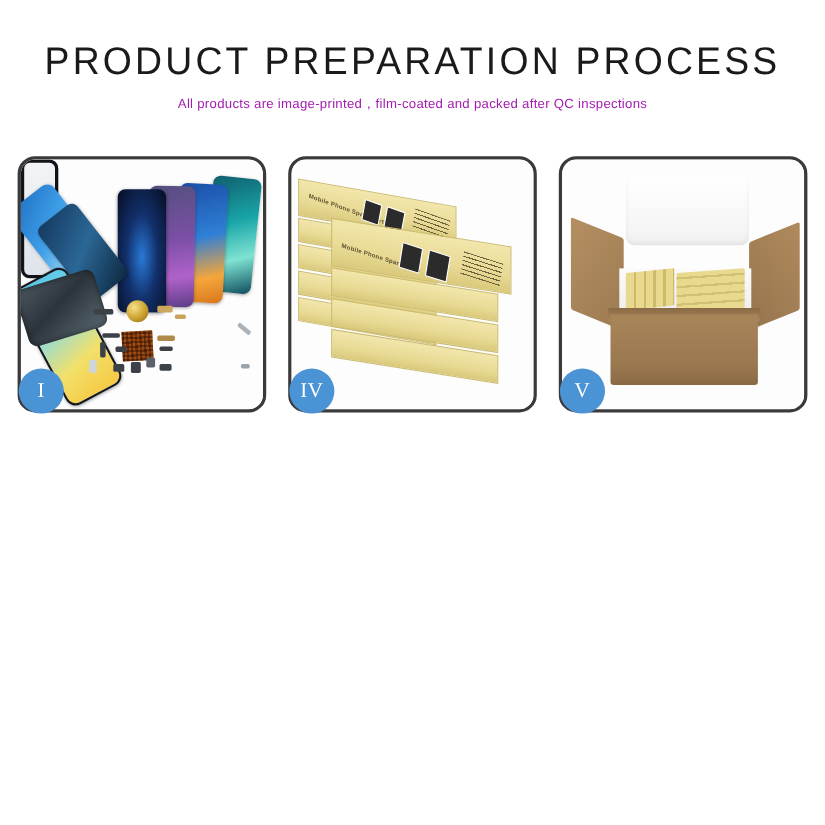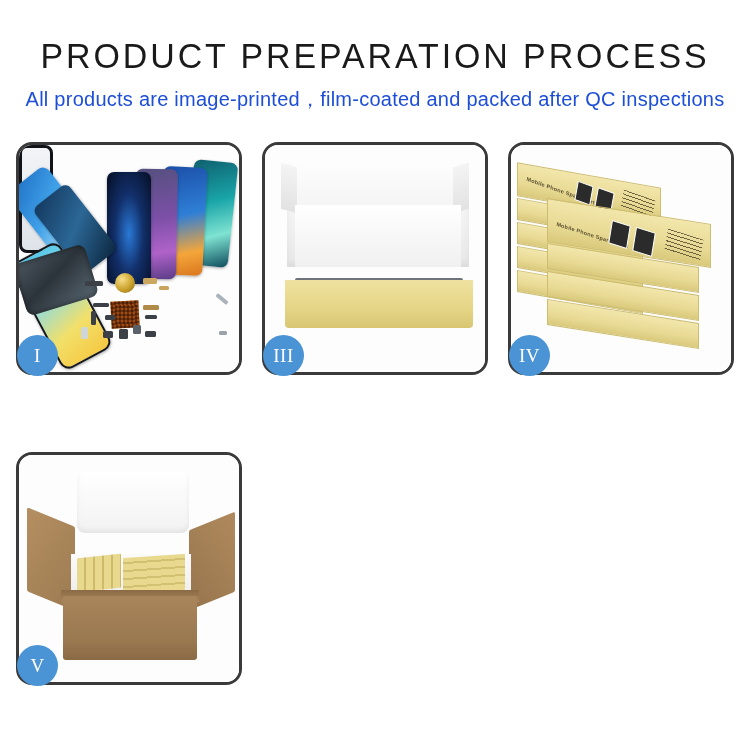--- a/index.html
+++ b/index.html
@@ -25,23 +25,23 @@
     font-size: 35px;
     font-weight: 500;
     letter-spacing: 3.0px;
     color: #1a1a1a;
     line-height: 1.05;
     transform: scaleX(0.97);
     white-space: nowrap;
   }
   .subtitle {
     font-family: "Liberation Sans", sans-serif;
-    font-size: 20px;
+    font-size: 12px;
     font-weight: 400;
-    color: #1d4ed8;
+    color: #a21caf;
     letter-spacing: 0.25px;
     margin-top: 11px;
     white-space: nowrap;
   }
 
   
   .grid {
     position: absolute;
     left: 16px;
     top: 142px;
@@ -378,33 +378,20 @@
         <div class="part" style="left:114px;top:180px;width:8px;height:9px;background:#5a6169;"></div>
         <div class="part" style="left:126px;top:186px;width:11px;height:6px;"></div>
         <div class="part" style="left:196px;top:152px;width:14px;height:4px;background:#aab2ba;transform:rotate(40deg);"></div>
         <div class="part" style="left:200px;top:186px;width:8px;height:4px;background:#9aa2aa;"></div>
       </div>
     </div>
     <div class="badge">I</div>
   </div>
 
 
-  <div class="panel">
-    <div class="panel-inner">
-      <div class="scene">
-        <div class="ylid"></div>
-        <div class="ylid-flap-l"></div>
-        <div class="ylid-flap-r"></div>
-        <div class="foam-inner"></div>
-        <div class="ybox-inner"></div>
-        <div class="ybox-body"></div>
-      </div>
-    </div>
-    <div class="badge">III</div>
-  </div>
 
   <div class="panel">
     <div class="panel-inner">
       <div class="scene">
 
         <div class="stack-box" style="left:6px;top:64px;width:126px;height:22px;transform:skewY(10deg);"></div>
         <div class="stack-box" style="left:6px;top:88px;width:126px;height:22px;transform:skewY(10deg);"></div>
         <div class="stack-box" style="left:6px;top:112px;width:126px;height:22px;transform:skewY(10deg);"></div>
         <div class="stack-box" style="left:6px;top:136px;width:126px;height:22px;transform:skewY(10deg);"></div>
 

